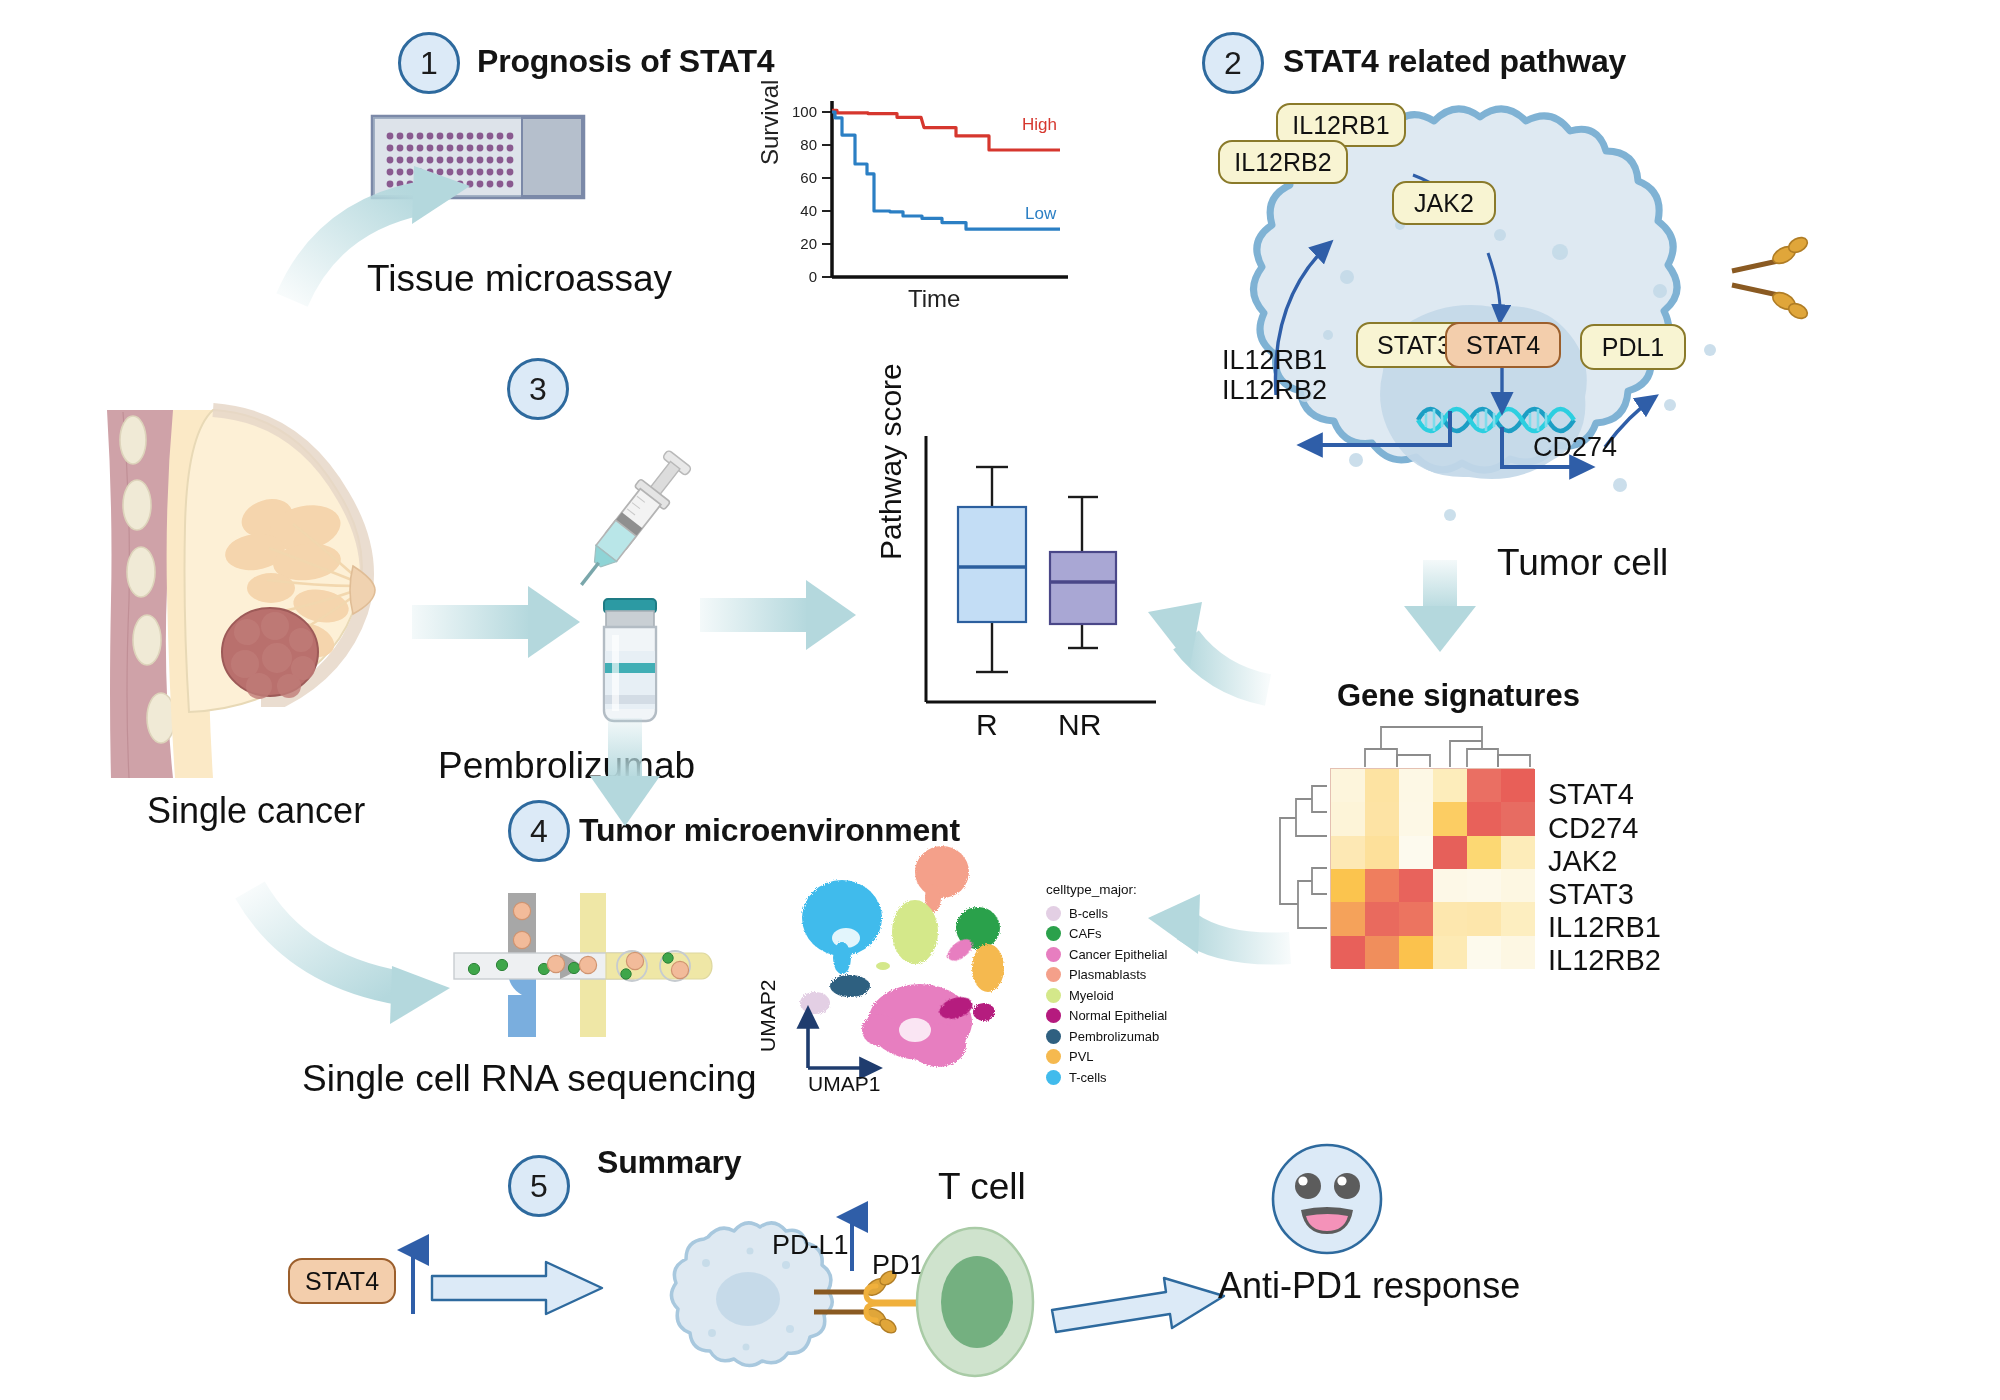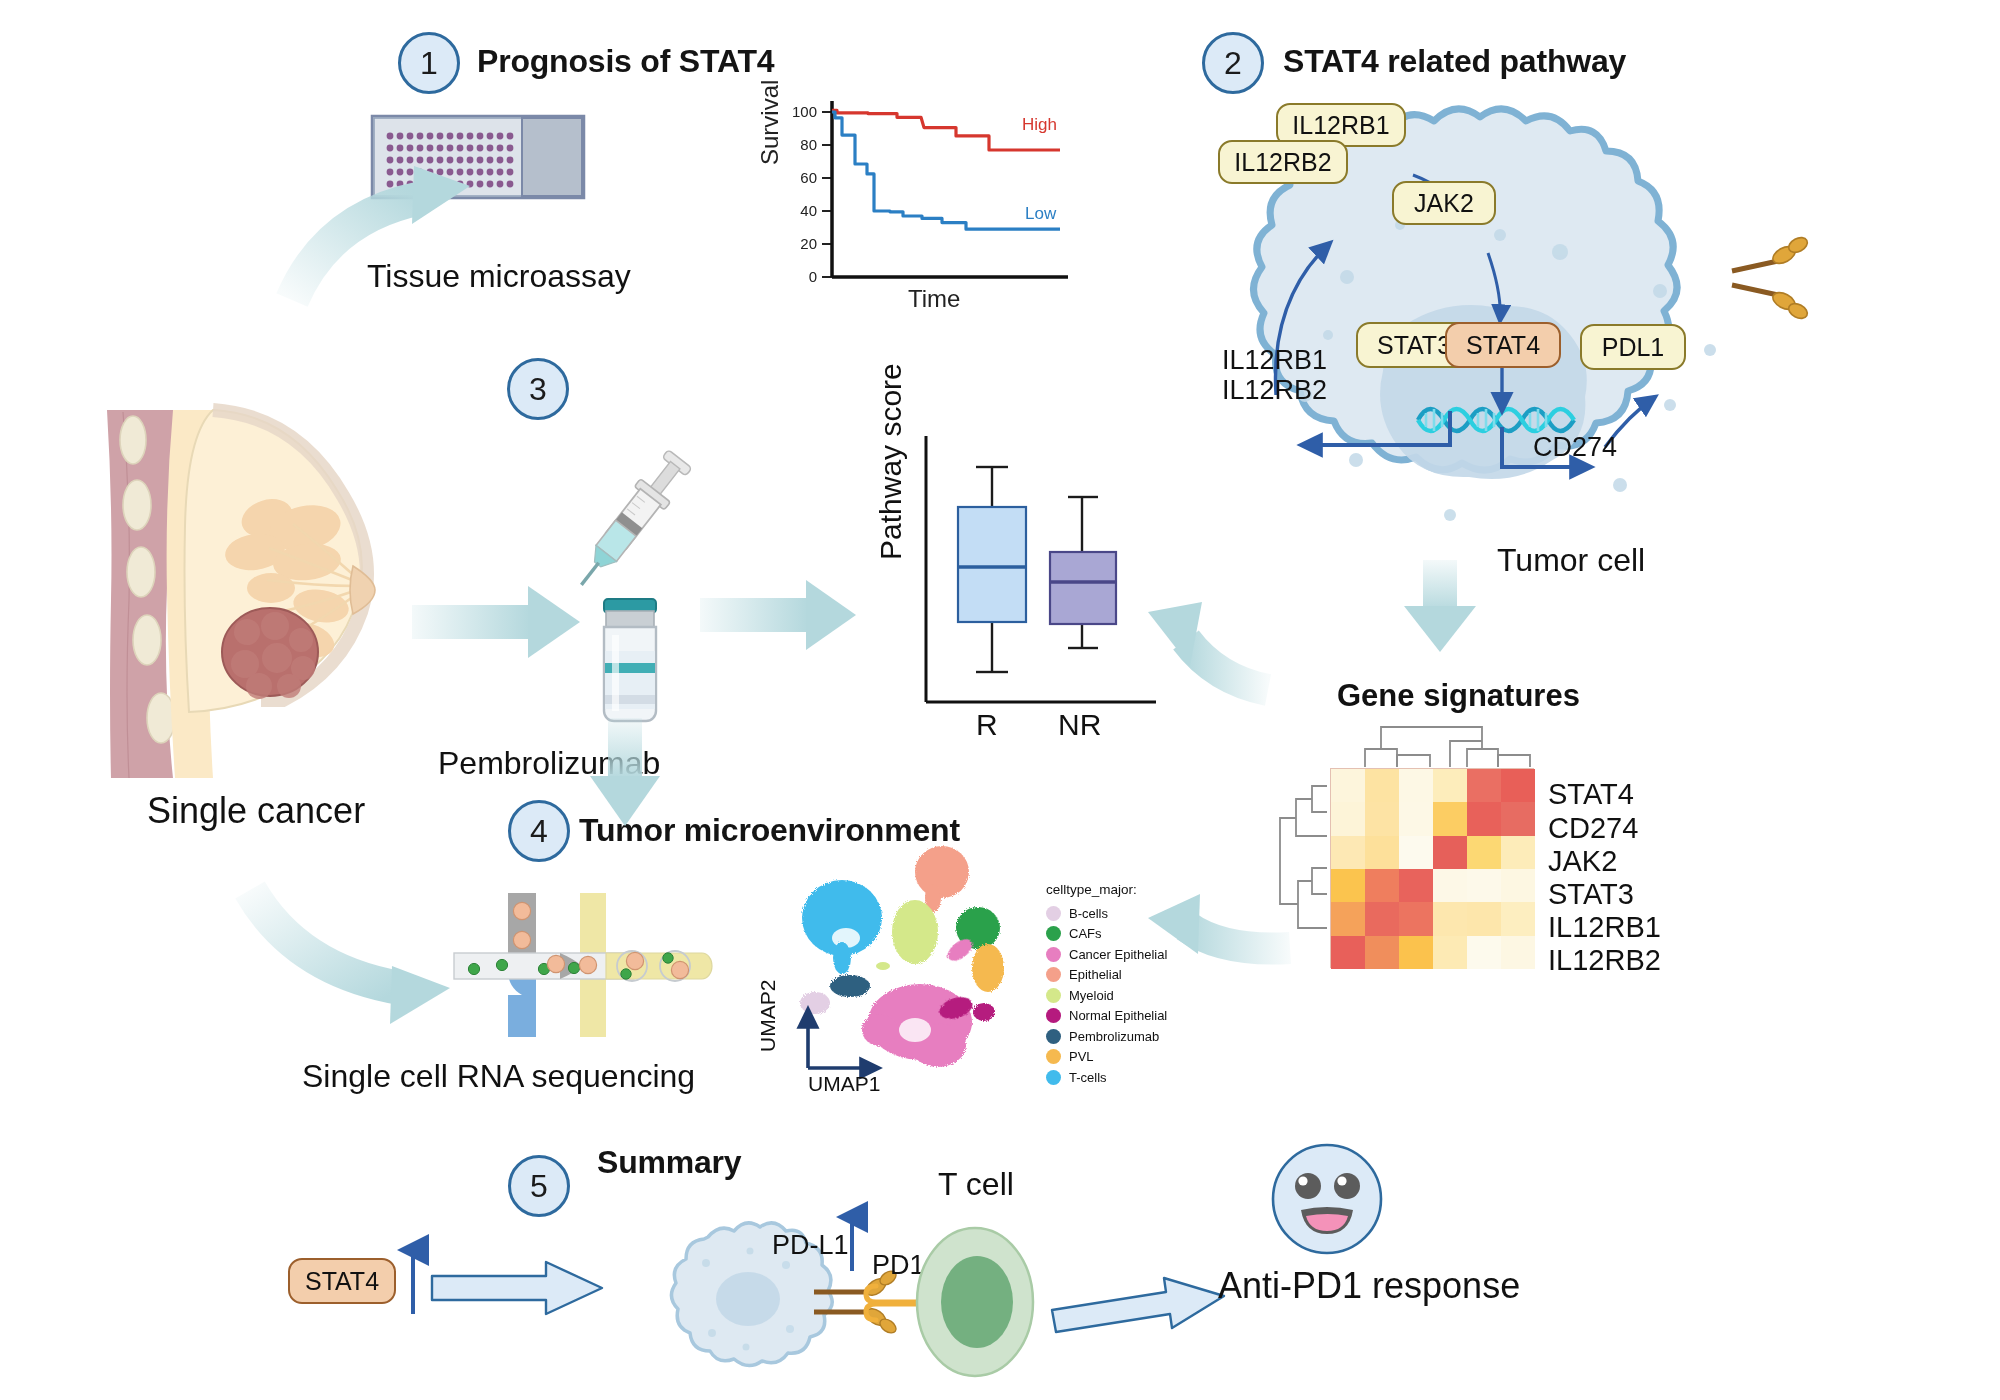--- a/index.html
+++ b/index.html
@@ -20,21 +20,21 @@
     background:#dceaf7;border:3px solid #2e6a9e;
     display:flex;align-items:center;justify-content:center;
     font-size:32px;color:#1b1b1b;font-weight:400;
   }
   .step-title{
     font-size:32px;font-weight:bold;color:#141414;
     white-space:nowrap;letter-spacing:-0.2px;
   }
 
   
-  .cap { font-size:32px; color:#111; white-space:nowrap; }
+  .cap { font-size:37px; color:#111; white-space:nowrap; }
   .cap-sm { font-size:27px; color:#111; white-space:nowrap; }
   .bold-title{ font-size:31px;font-weight:bold;color:#111;white-space:nowrap; }
 
   
   .pill{
     position:absolute;
     border-radius:14px;
     display:flex;align-items:center;justify-content:center;
     font-size:25px;color:#111;white-space:nowrap;
     background:#f7f3cf;border:2.5px solid #8a7a2a;
@@ -446,21 +446,21 @@
     <div class="leg-row">
         <span class="leg-dot" style="background:#2ba14b"></span>
         <span class="leg-txt">CAFs</span>
       </div>
     <div class="leg-row">
         <span class="leg-dot" style="background:#e77ec0"></span>
         <span class="leg-txt">Cancer Epithelial</span>
       </div>
     <div class="leg-row">
         <span class="leg-dot" style="background:#f4a08a"></span>
-        <span class="leg-txt">Epithelial</span>
+        <span class="leg-txt">Plasmablasts</span>
       </div>
     <div class="leg-row">
         <span class="leg-dot" style="background:#d4e88a"></span>
         <span class="leg-txt">Myeloid</span>
       </div>
     <div class="leg-row">
         <span class="leg-dot" style="background:#b51a7e"></span>
         <span class="leg-txt">Normal Epithelial</span>
       </div>
     <div class="leg-row">

